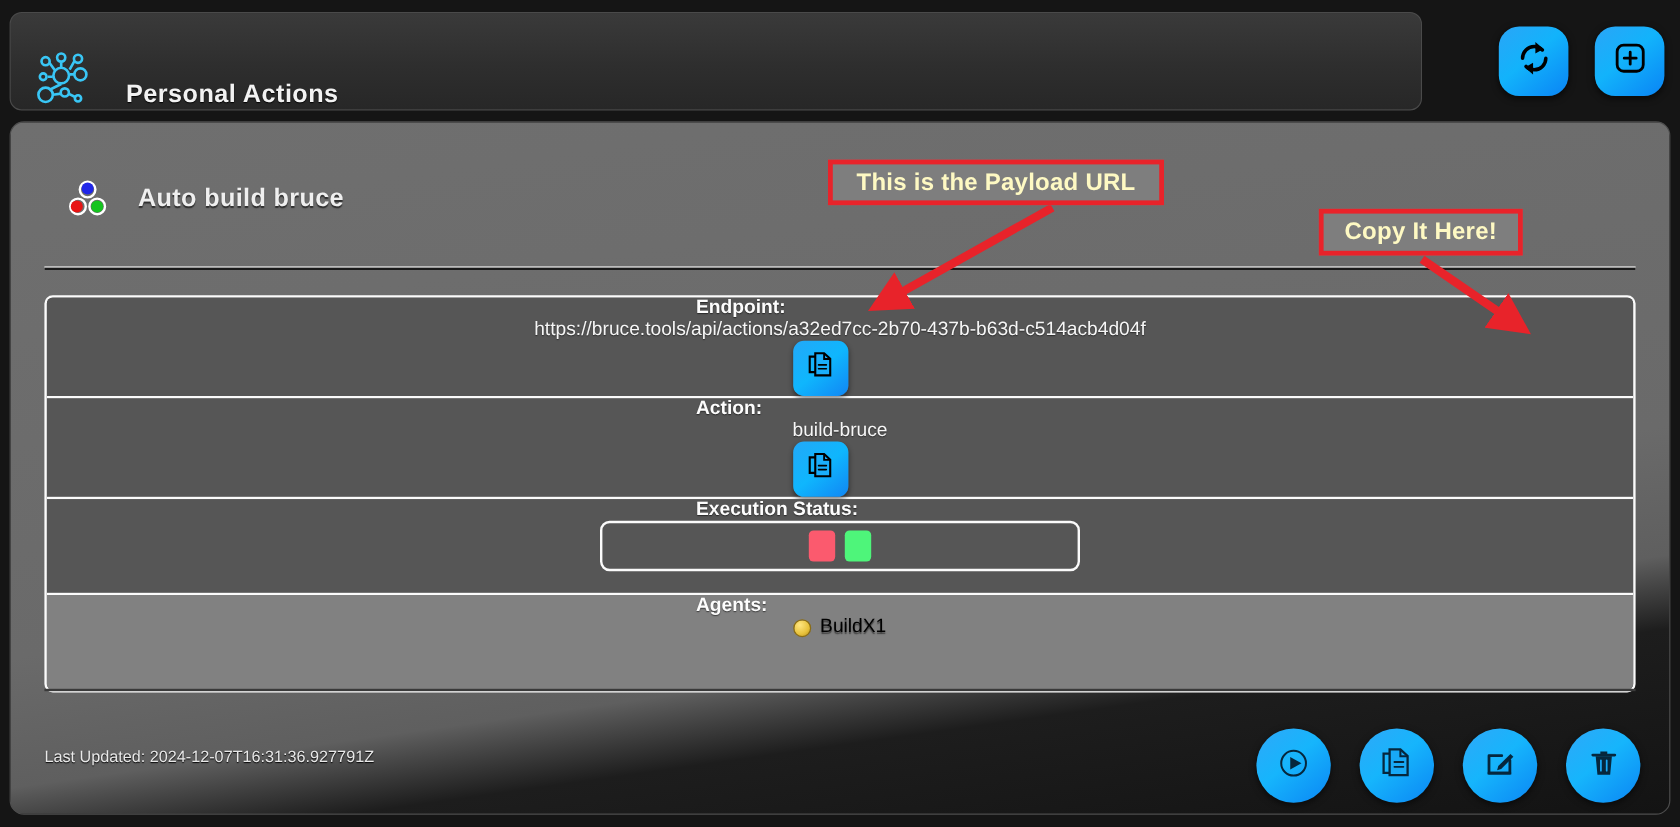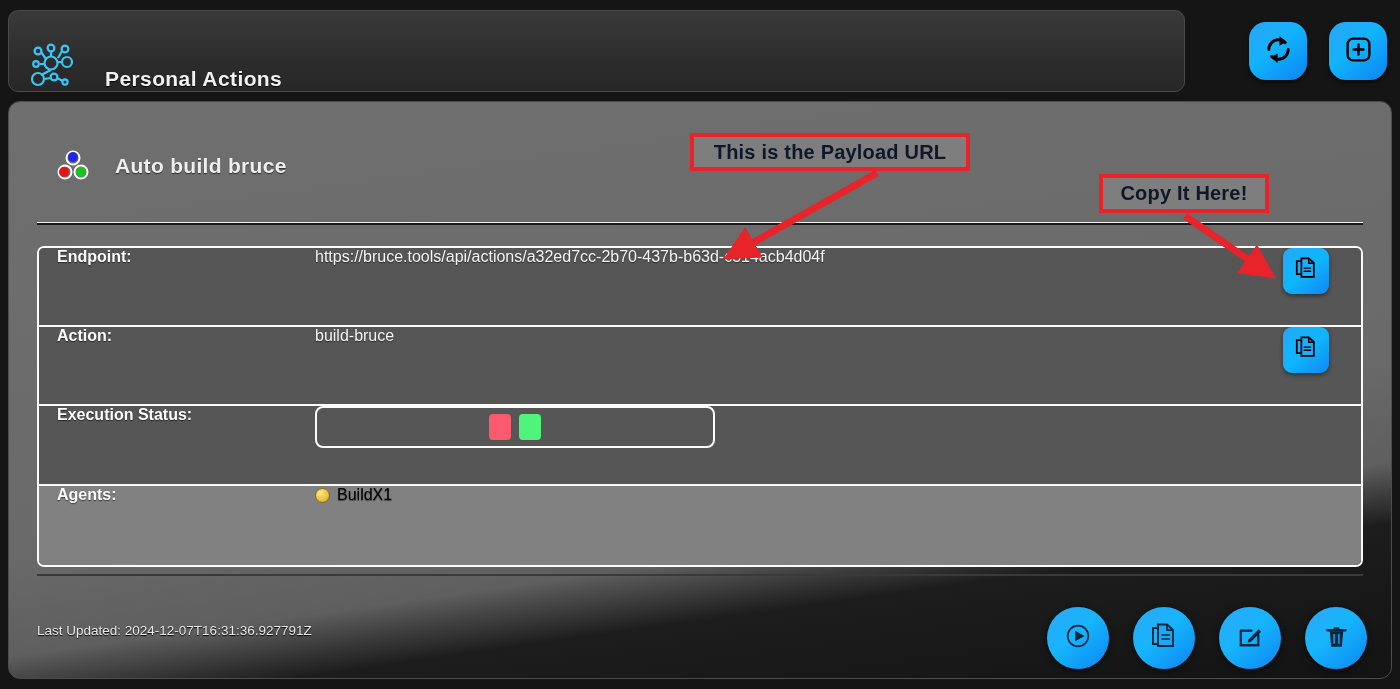--- a/index.html
+++ b/index.html
@@ -59,24 +59,25 @@
   }
 
   
   .details {
     margin: 21px 28px 0 28px;
     border: 2px solid #fbfbfb;
     border-radius: 7px;
     overflow: hidden;
   }
   .drow {
-    display: flex; 
+    display: flex; align-items: center;
     min-height: 79px;
     border-bottom: 2px solid #fbfbfb;
     position: relative;
+    flex-direction: column;
   }
   .drow:last-child { border-bottom: none; }
   .drow.light { background: #818181; }
   .drow.dark  { background: #565656; }
   .dlabel {
     width: 276px; flex: 0 0 auto; padding-left: 18px;
     color: #fdfdfd; font-size: 16px; font-weight: bold;
     text-shadow: 0 1px 1px rgba(0,0,0,.55);
   }
   .dvalue {
@@ -131,21 +132,21 @@
     display: flex; align-items: center; justify-content: center;
     box-shadow: 0 2px 6px rgba(0,0,0,.6);
     cursor: pointer;
   }
 
   
   .anno {
     position: absolute;
     background: #7e7e7e;
     border: 4px solid #e8232a;
-    color: #0f172a;
+    color: #fef9c3;
     font-weight: bold;
     display: flex; align-items: center; justify-content: center;
     letter-spacing: .2px;
   }
   #anno-payload { left: 690px; top: 133px; width: 280px; height: 38px; font-size: 20px; }
   #anno-copy    { left: 1099px; top: 174px; width: 170px; height: 39px; font-size: 20px; text-align: right; }
   .anno-arrows { position: absolute; left: 0; top: 0; width: 1400px; height: 689px; pointer-events: none; }
 </style>
 </head>
 <body>

